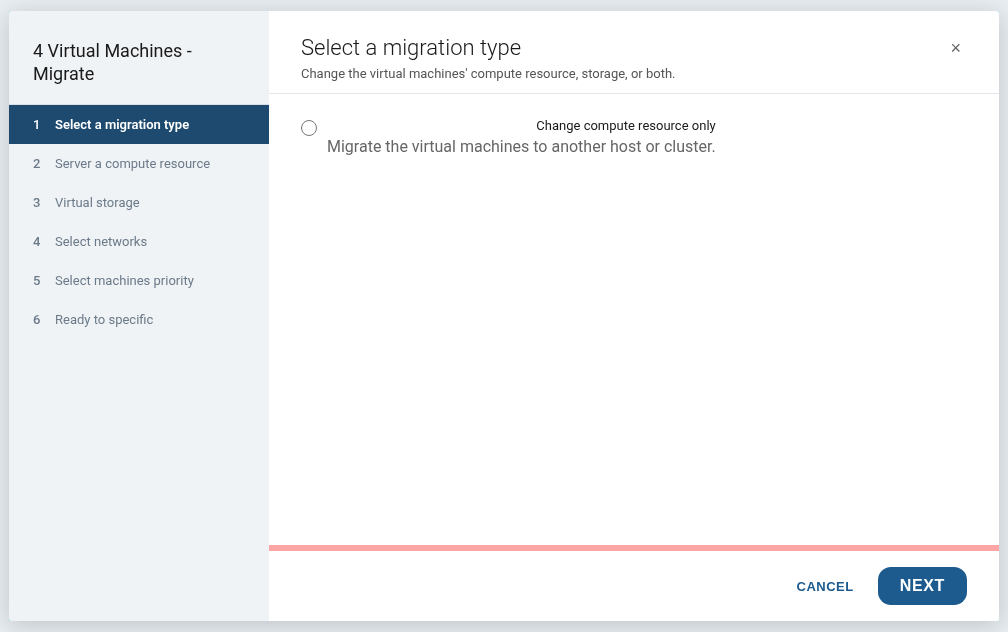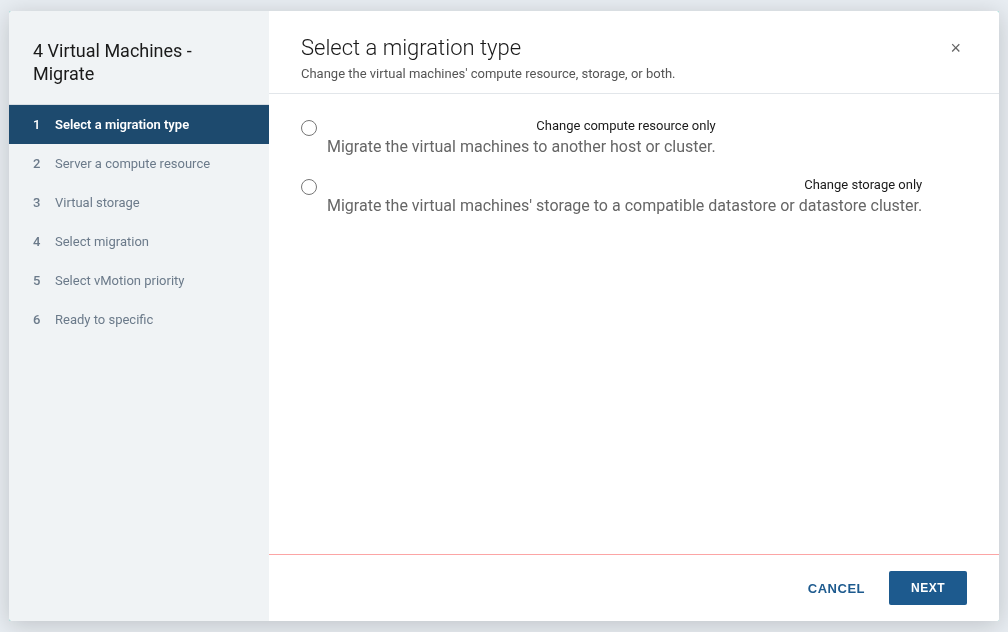--- a/index.html
+++ b/index.html
@@ -136,21 +136,21 @@
       text-align: right;
     }
     .option-desc {
       font-size: 16px;
       color: #666;
       line-height: 1.5;
     }
     
     .footer {
       padding: 16px 32px;
-      border-top: 1px solid #fca5a5;
+      border-top: 6px solid #fca5a5;
       display: flex;
       justify-content: flex-end;
       align-items: center;
       gap: 12px;
       background: #fff;
     }
     .btn-cancel {
       background: none;
       border: none;
       color: #1d5a8e;
@@ -158,27 +158,27 @@
       font-weight: 600;
       cursor: pointer;
       letter-spacing: 0.04em;
       padding: 8px 12px;
       text-transform: uppercase;
     }
     .btn-next {
       background: #1d5a8e;
       border: none;
       color: #fff;
-      font-size: 12px;
+      font-size: 16px;
       font-weight: 600;
       cursor: pointer;
       letter-spacing: 0.04em;
       padding: 10px 22px;
       text-transform: uppercase;
-      border-radius: 2px;
+      border-radius: 13px;
     }
   </style>
 </head>
 <body>
 
 <div class="dialog">
 
   <div class="sidebar">
     <div class="sidebar-title">
       <h2>4 Virtual Machines - Migrate</h2>
@@ -191,25 +191,25 @@
         <li class="sidebar-step">
           <span class="step-num">2</span>
           <span>Server a compute resource</span>
         </li>
         <li class="sidebar-step">
           <span class="step-num">3</span>
           <span>Virtual storage</span>
         </li>
         <li class="sidebar-step">
           <span class="step-num">4</span>
-          <span>Select migration</span>
+          <span>Select networks</span>
         </li>
         <li class="sidebar-step">
           <span class="step-num">5</span>
-          <span>Select vMotion priority</span>
+          <span>Select machines priority</span>
         </li>
         <li class="sidebar-step">
           <span class="step-num">6</span>
           <span>Ready to specific</span>
         </li>
       </ul>
   </div>
 
   <div class="main">
     <div class="main-header">
@@ -223,27 +223,20 @@
     <div class="main-content">
       <div class="option-group">
 
       <div class="option-item">
       <input type="radio" name="migration-type" id="opt-compute" style="">
       <div class="option-text">
         <div class="option-label">Change compute resource only</div>
         <div class="option-desc">Migrate the virtual machines to another host or cluster.</div>
       </div>
     </div>
-          <div class="option-item">
-      <input type="radio" name="migration-type" id="opt-storage" style="">
-      <div class="option-text">
-        <div class="option-label">Change storage only</div>
-        <div class="option-desc">Migrate the virtual machines' storage to a compatible datastore or datastore cluster.</div>
-      </div>
-    </div>
         </div>
     </div>
 
     <div class="footer">
       <button class="btn-cancel">CANCEL</button>
       <button class="btn-next">NEXT</button>
     </div>
   </div>
 </div>
 

